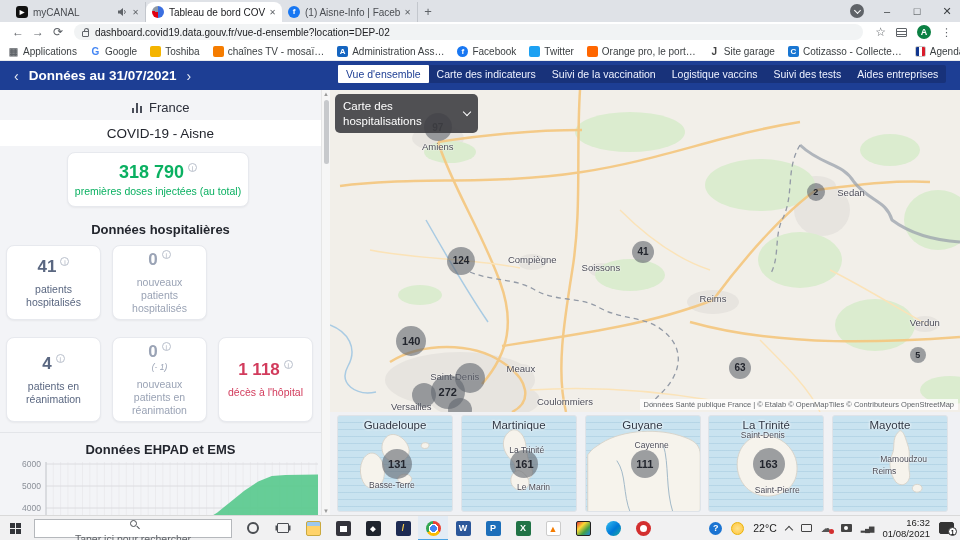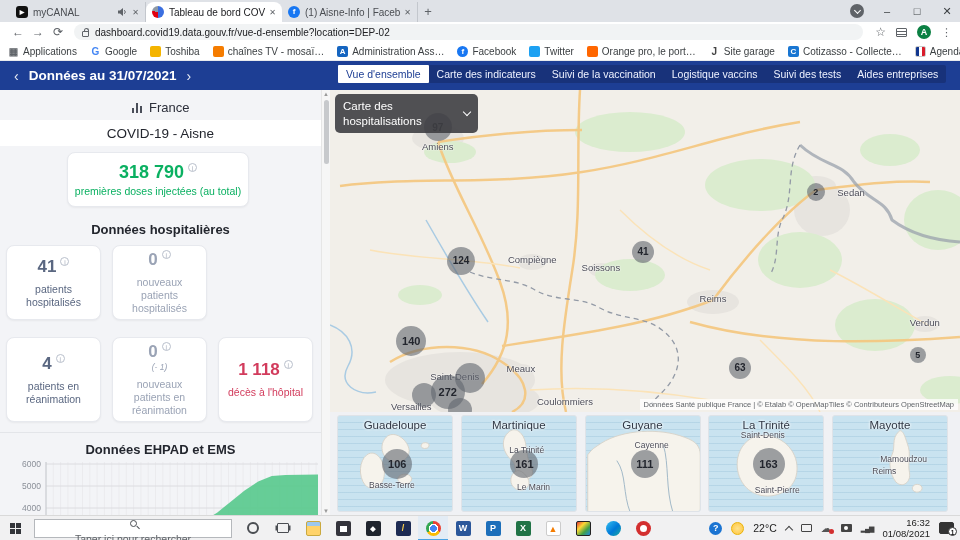--- a/index.html
+++ b/index.html
@@ -463,21 +463,21 @@
 <div class="overseas">
     <div class="panel" style="left: 7px;">
       <svg width="116" height="97" viewBox="0 0 116 100">
         <path class="island" d="M28,40 C20,46 19,62 26,71 C34,79 45,73 46,60 C47,48 38,33 28,40Z"></path>
         <path class="island" d="M47,23 C40,31 44,45 55,47 C67,49 75,40 70,30 C65,20 53,15 47,23Z"></path>
         <path class="island" d="M60,64 a7,5 0 1,0 14,2 a7,5 0 1,0 -14,-2Z"></path>
         <path class="island" d="M84,30 a4,3 0 1,0 8,1 a4,3 0 1,0 -8,-1Z"></path>
       </svg>
       <div class="ptitle">Guadeloupe</div>
       <div class="city" style="left: 28%; top: 73%; margin-left: 22px;">Basse-Terre</div>
-      <div class="bubble" style="left: 52%; top: 50%; width: 30px; height: 30px; font-size: 11px;">106</div>
+      <div class="bubble" style="left: 52%; top: 50%; width: 30px; height: 30px; font-size: 11px;">131</div>
     </div>
     <div class="panel" style="left: 130.75px;">
       <svg width="116" height="97" viewBox="0 0 116 100">
         <path class="island" d="M47,16 C37,24 40,38 50,46 C55,51 51,58 57,63 C64,69 74,63 70,54 C66,46 65,38 64,30 C63,20 55,10 47,16Z"></path>
         <path class="island" d="M52,58 C46,64 48,74 56,76 C64,78 70,71 66,64 C62,58 57,54 52,58Z"></path>
       </svg>
       <div class="ptitle">Martinique</div>
       <div class="city" style="left: 57%; top: 36%;">La Trinité</div>
       <div class="city" style="left: 63%; top: 75%;">Le Marin</div>
       <div class="bubble" style="left: 55%; top: 51%; width: 28px; height: 28px; font-size: 11px;">161</div>

